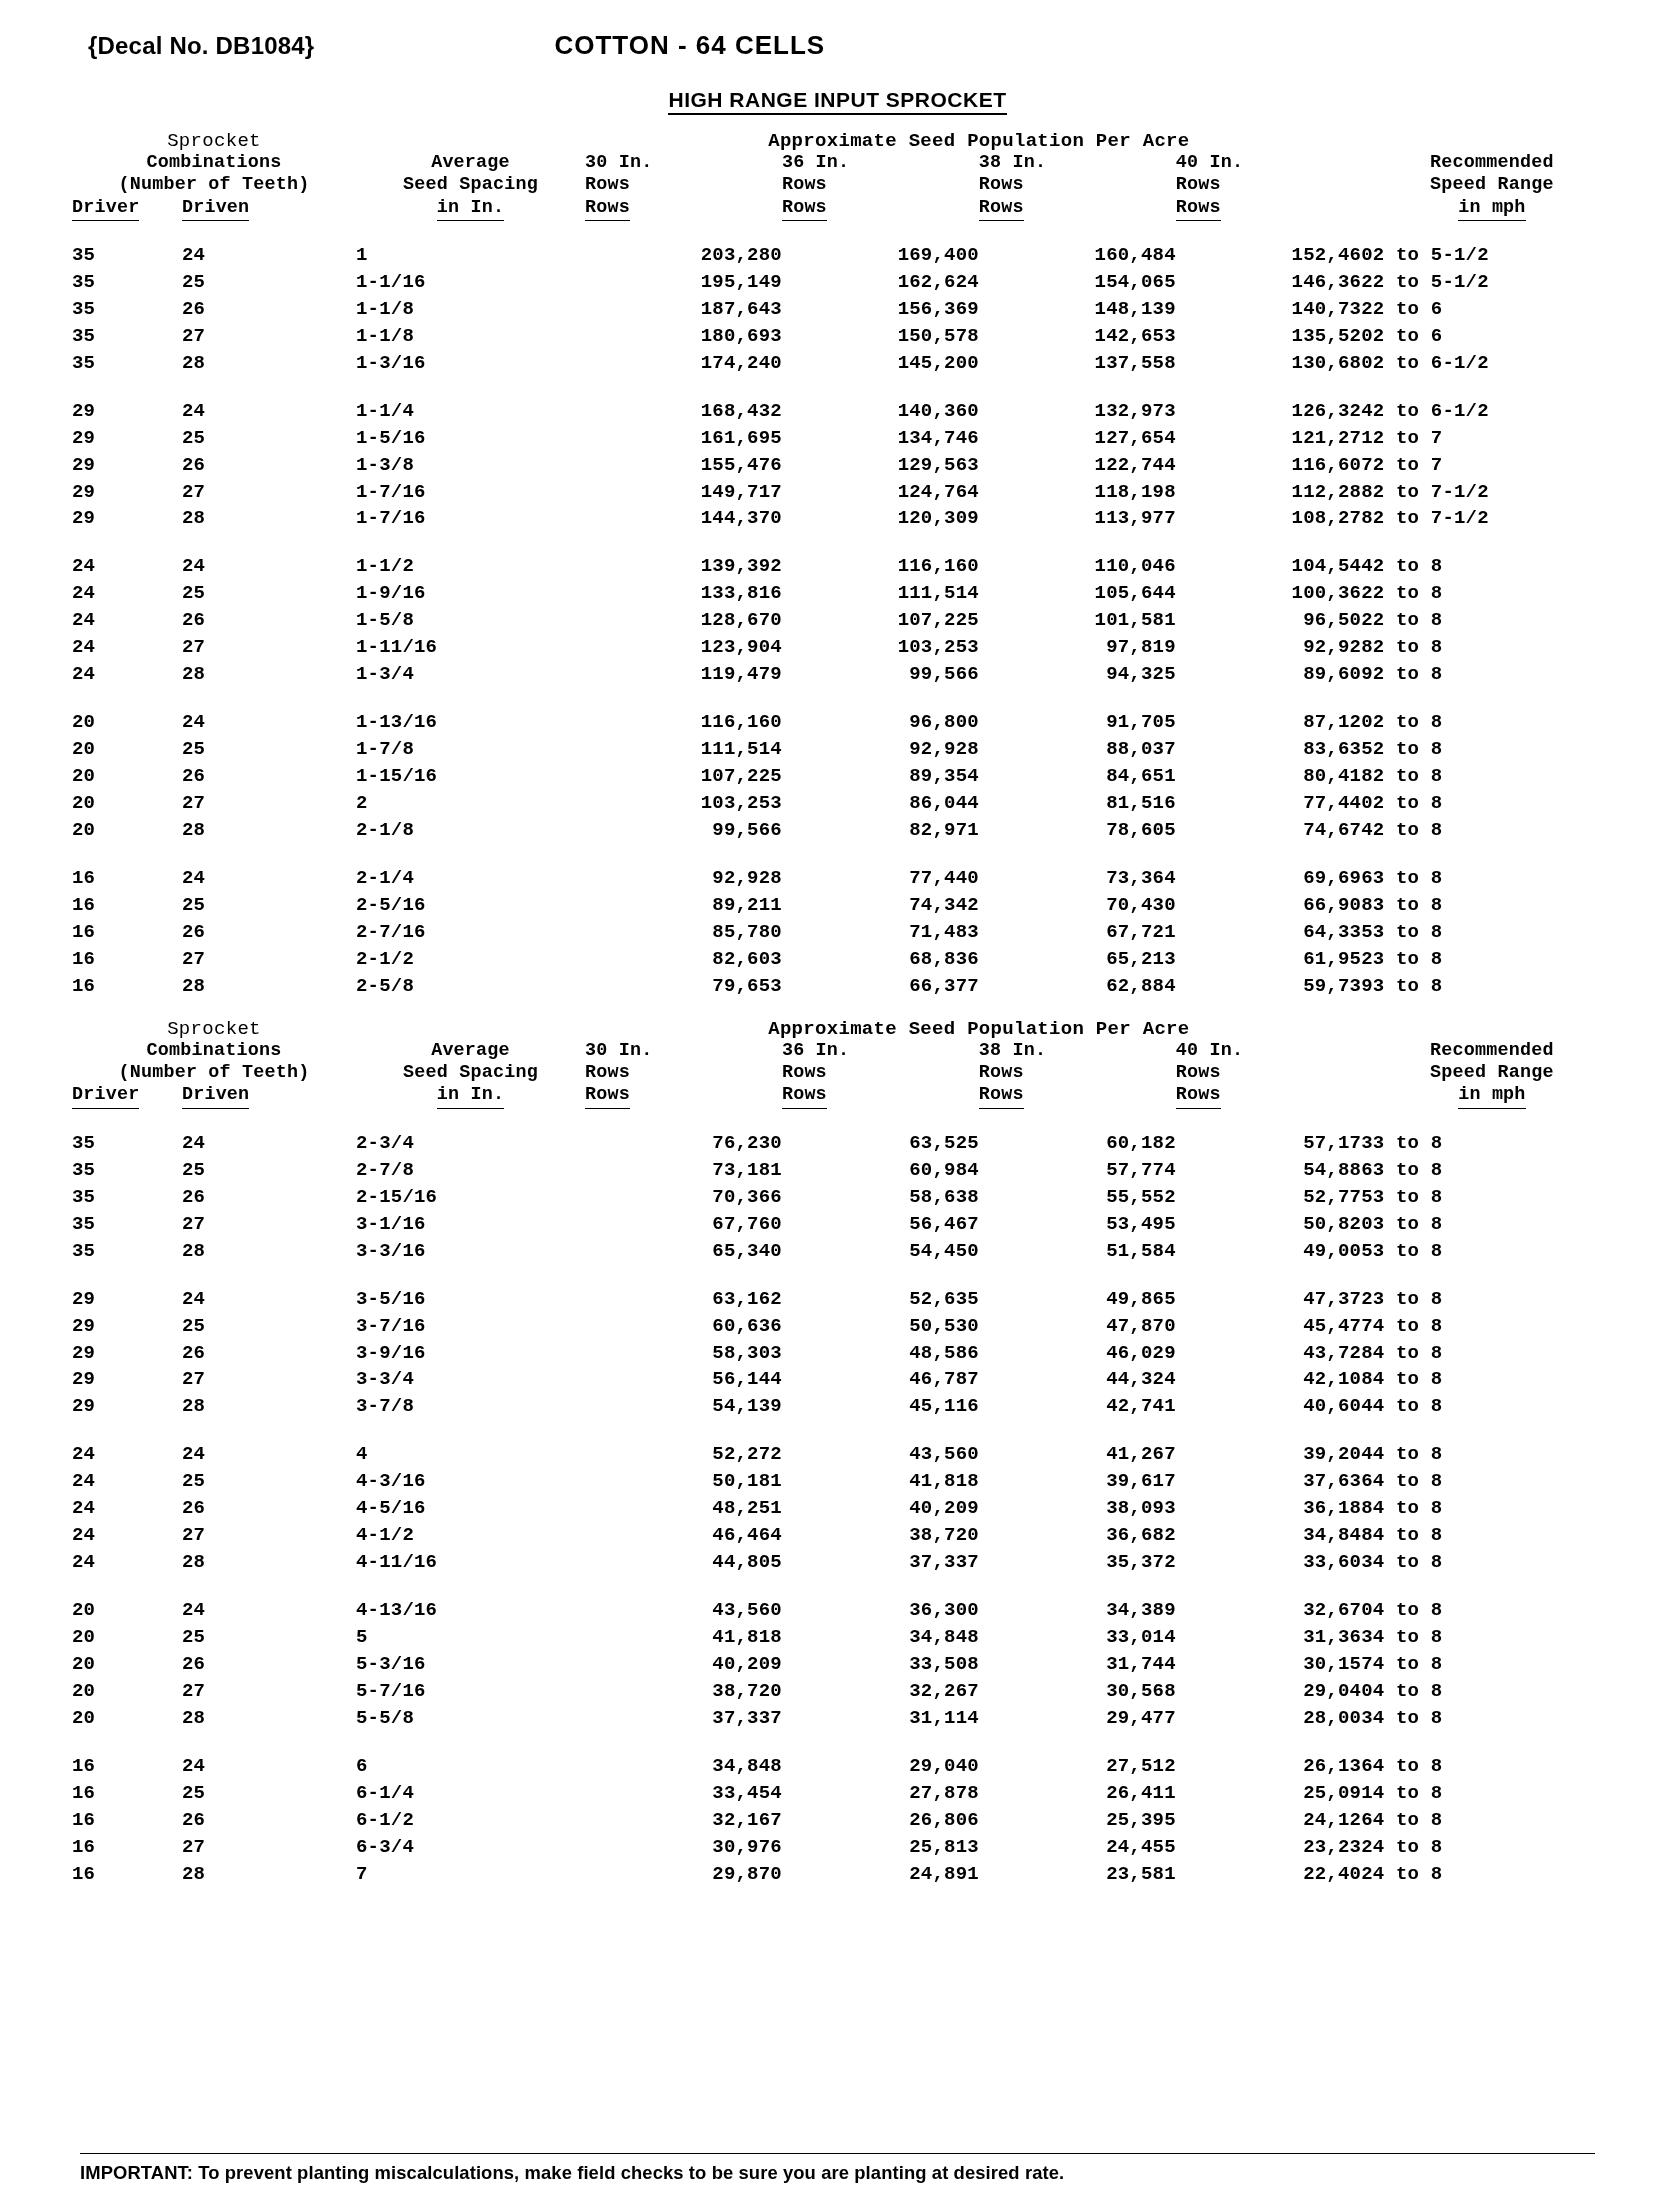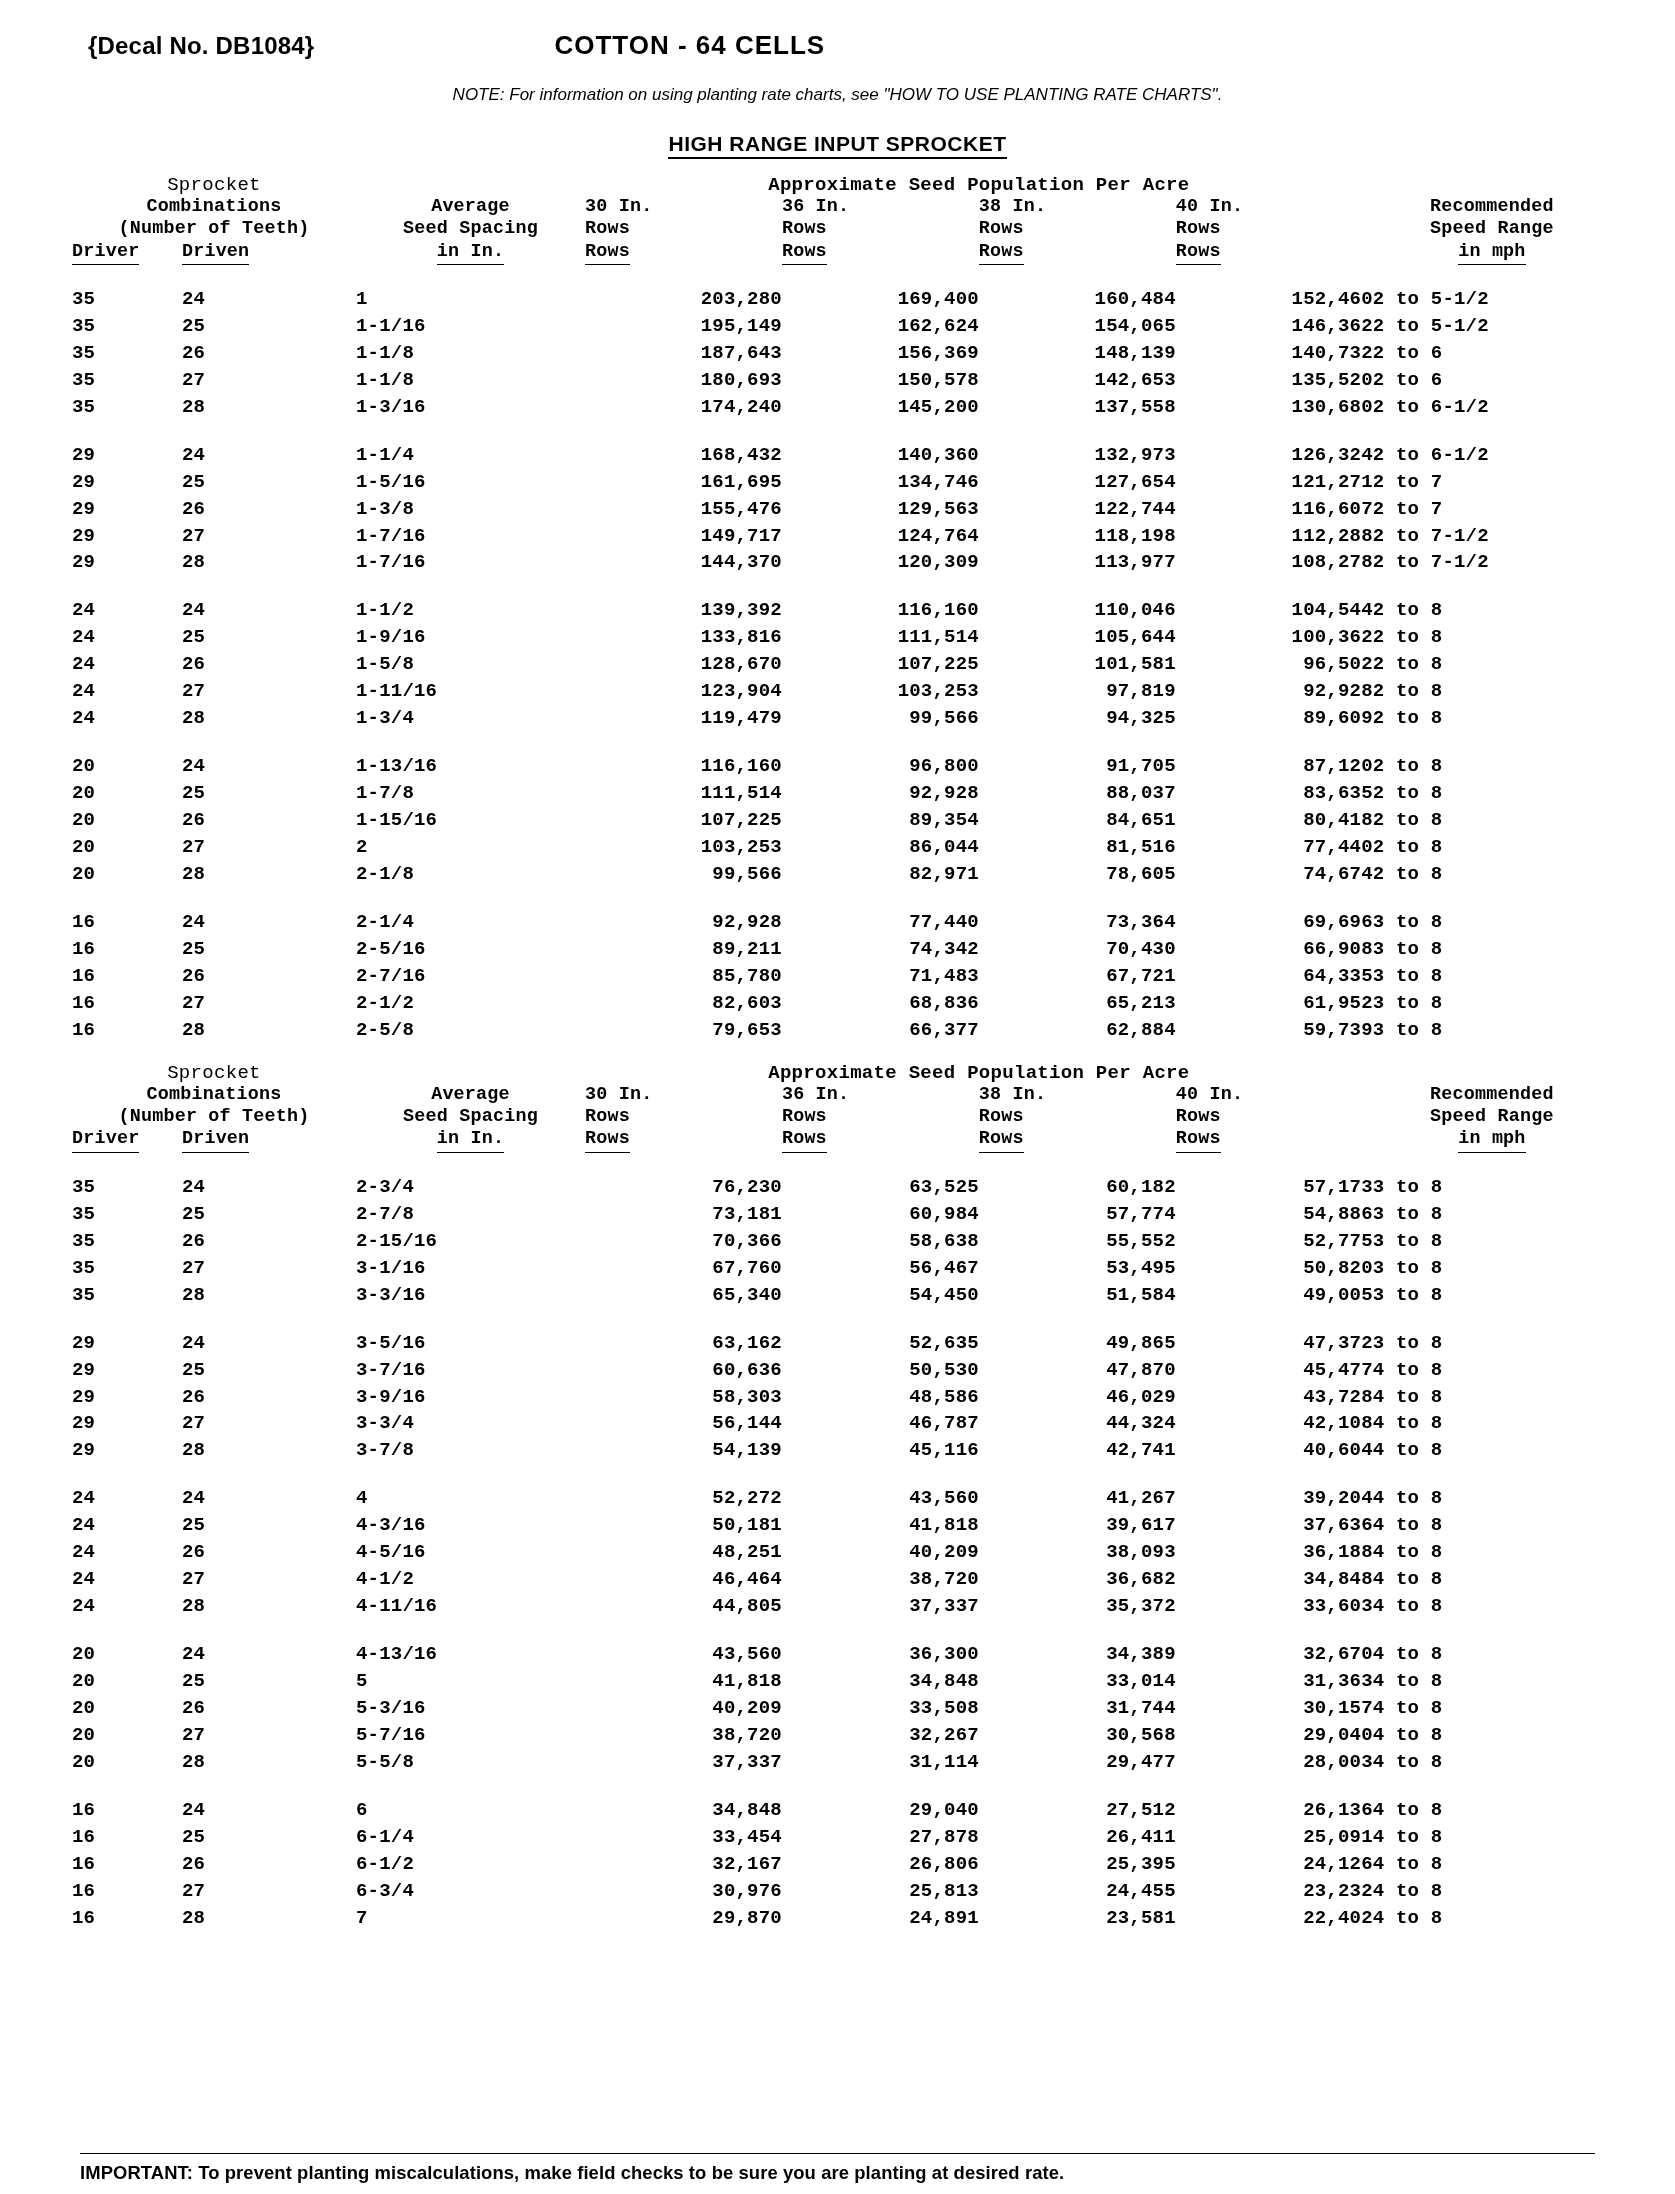--- a/index.html
+++ b/index.html
@@ -164,21 +164,20 @@
 </head>
 <body>
 
 <div class="page">
 
   <div class="header-row">
     <div class="decal">{Decal No. DB1084}</div>
     <div class="doc-title">COTTON - 64 CELLS</div>
   </div>
 
-  <div class="note">NOTE: For information on using planting rate charts, see "HOW TO USE PLANTING RATE CHARTS".</div>
 
   <div class="section-heading">
     <span>HIGH RANGE INPUT SPROCKET</span>
   </div>
 
   <div class="table-block">
     <table class="rate">
       <colgroup>
         <col class="col-driver">
           <col class="col-driven">

